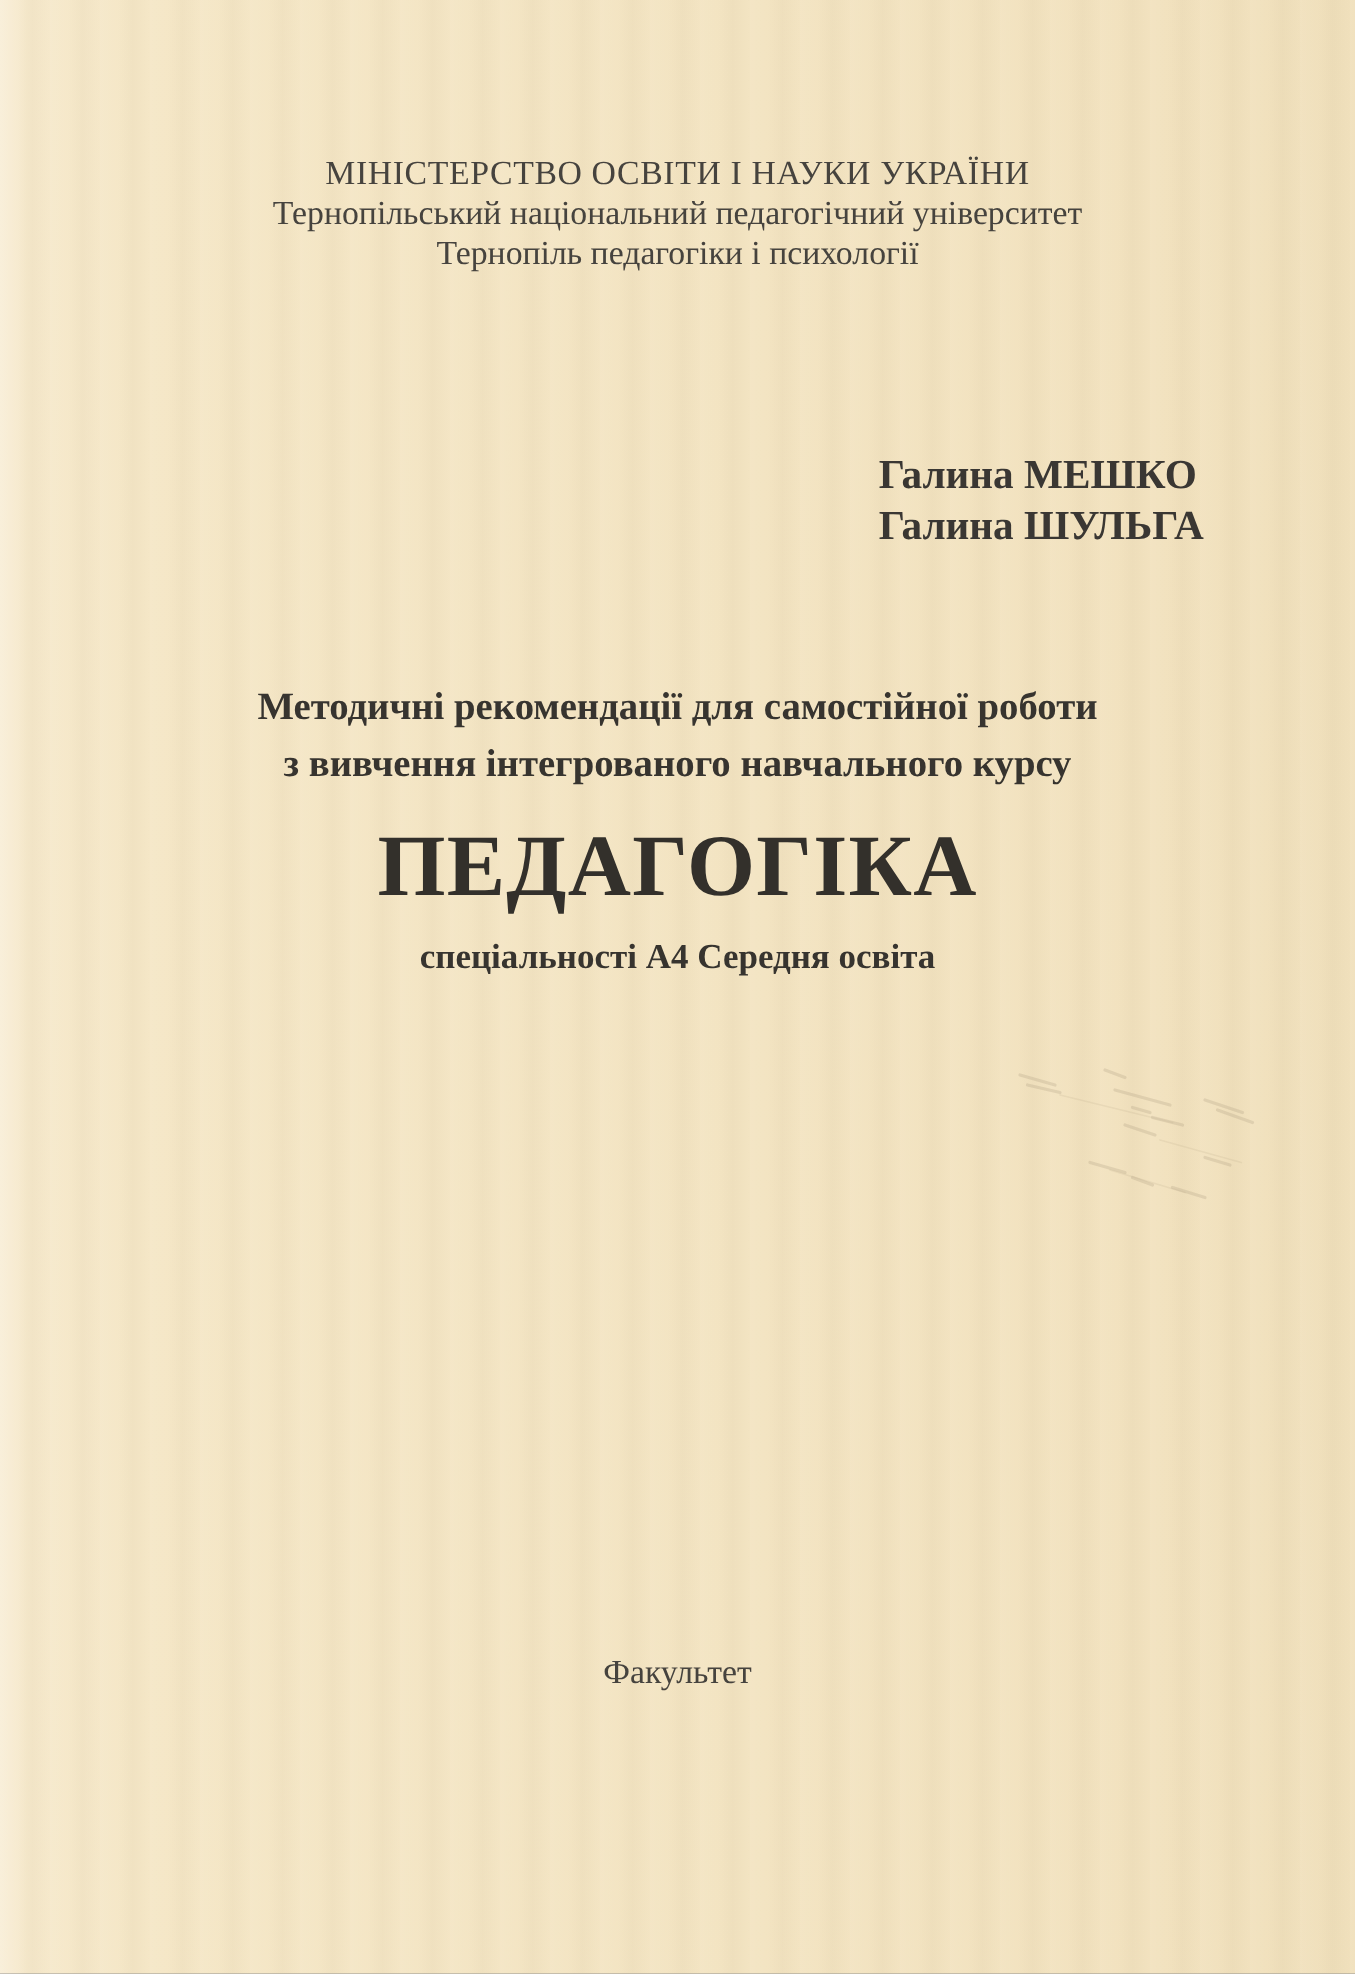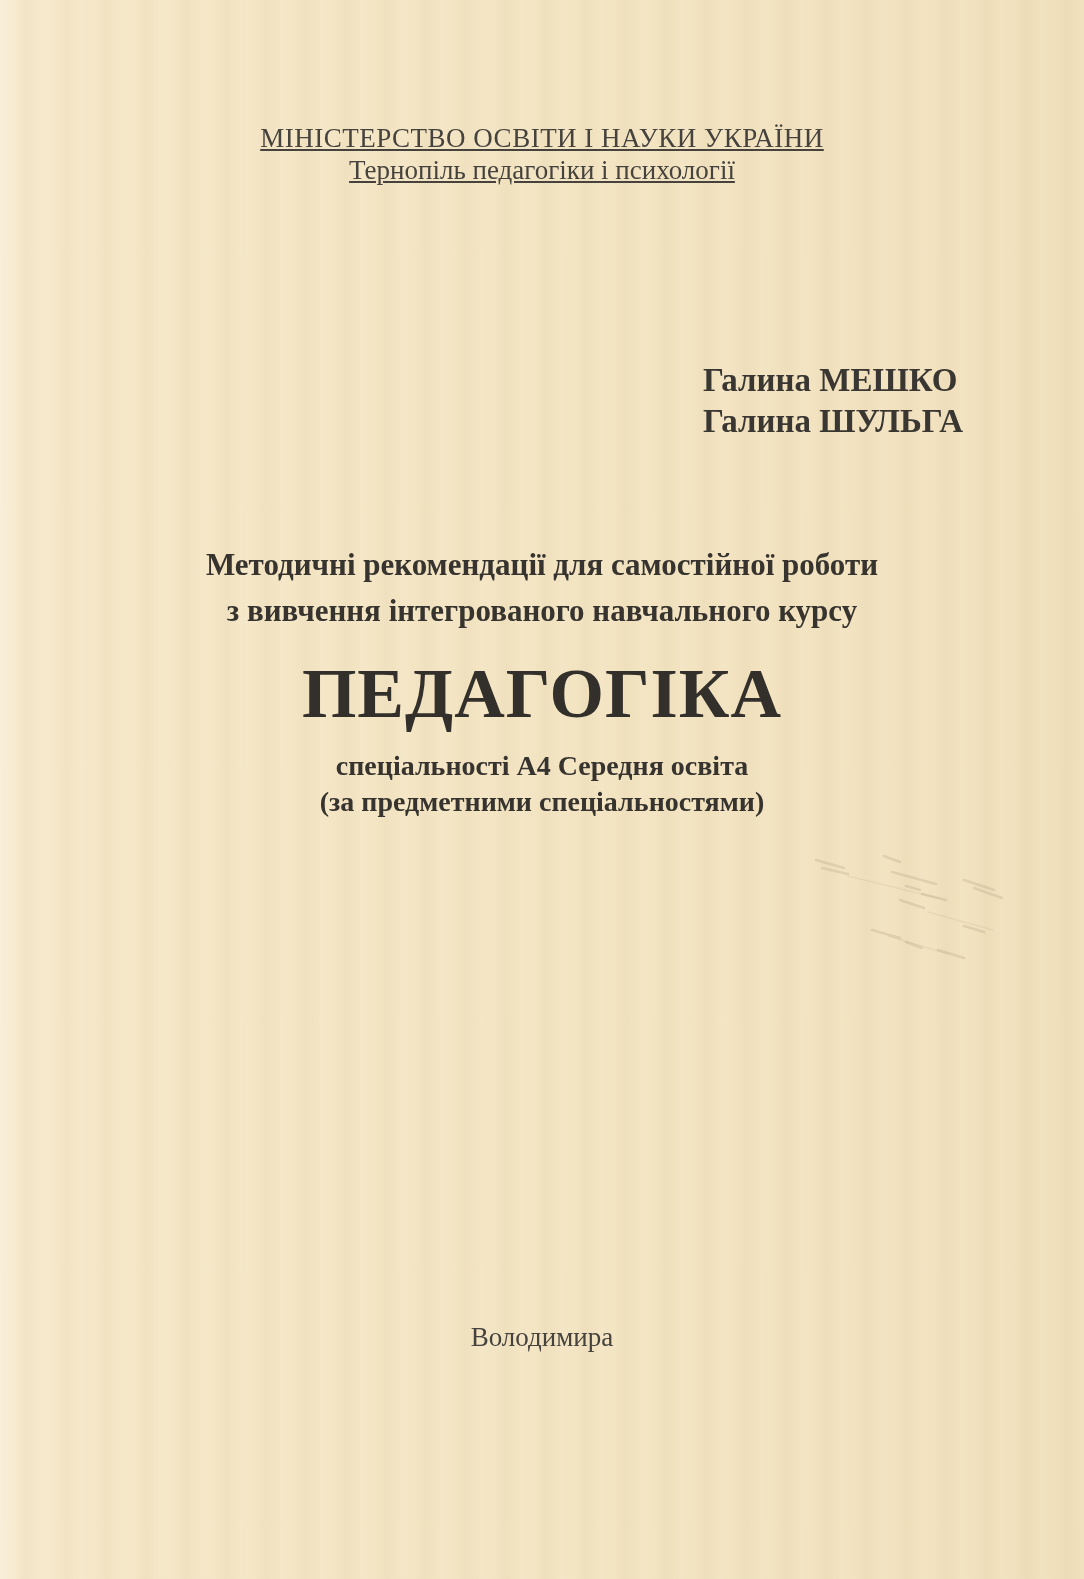--- a/index.html
+++ b/index.html
@@ -36,21 +36,20 @@
     pointer-events: none;
   }
   .block { position: absolute; left: 0; width: 100%; }
 
   .header-block {
     top: 122px;
     text-align: center;
     font-size: 27px;
     line-height: 32px;
     color: #46433e;
-    text-decoration: underline;
   }
   .header-line-caps { letter-spacing: 0.5px; }
 
   .authors-block {
     top: 360px;
     right: 121px;
     left: auto;
     width: auto;
     position: absolute;
     font-weight: bold;
@@ -105,38 +104,38 @@
     pointer-events: none;
   }
 </style>
 </head>
 <body>
 
 <div class="page">
 
   <div class="block header-block">
     <div class="header-line-caps">МІНІСТЕРСТВО ОСВІТИ І НАУКИ УКРАЇНИ</div>
+    <div>Тернопільський національний педагогічний університет</div>
     <div>Тернопіль педагогіки і психології</div>
   </div>
 
   <div class="authors-block">
     <div>Галина МЕШКО</div>
     <div>Галина ШУЛЬГА</div>
   </div>
 
   <div class="block main-title">ПЕДАГОГІКА</div>
 
   <div class="block title-block">
     <div>Методичні рекомендації для самостійної роботи</div>
     <div>з вивчення інтегрованого навчального курсу</div>
   </div>
 
   <div class="block subtitle-block">
     <div>спеціальності А4 Середня освіта</div>
-    <div>(за предметними спеціальностями)</div>
   </div>
 
   <svg class="smudge" viewBox="0 0 230 150" xmlns="http://www.w3.org/2000/svg" aria-hidden="true">
     <g stroke="#9a8a6f" stroke-width="2.6" stroke-linecap="round" fill="none" opacity="0.38">
       <path d="M28 32 L56 40"></path>
       <path d="M34 40 L60 46"></path>
       <path d="M96 28 L112 34"></path>
       <path d="M104 44 L148 56"></path>
       <path d="M118 58 L132 62"></path>
       <path d="M112 72 L136 80"></path>
@@ -149,16 +148,16 @@
       <path d="M150 122 L176 130"></path>
     </g>
     <g stroke="#a79677" stroke-width="1.4" stroke-linecap="round" fill="none" opacity="0.25">
       <path d="M60 48 L150 70"></path>
       <path d="M140 84 L205 102"></path>
       <path d="M100 108 L160 126"></path>
     </g>
   </svg>
 
   <div class="block footer-block">
-    <div>Володимира</div>
+    <div>Факультет</div>
   </div>
 
 </div>
 
 </body></html>

